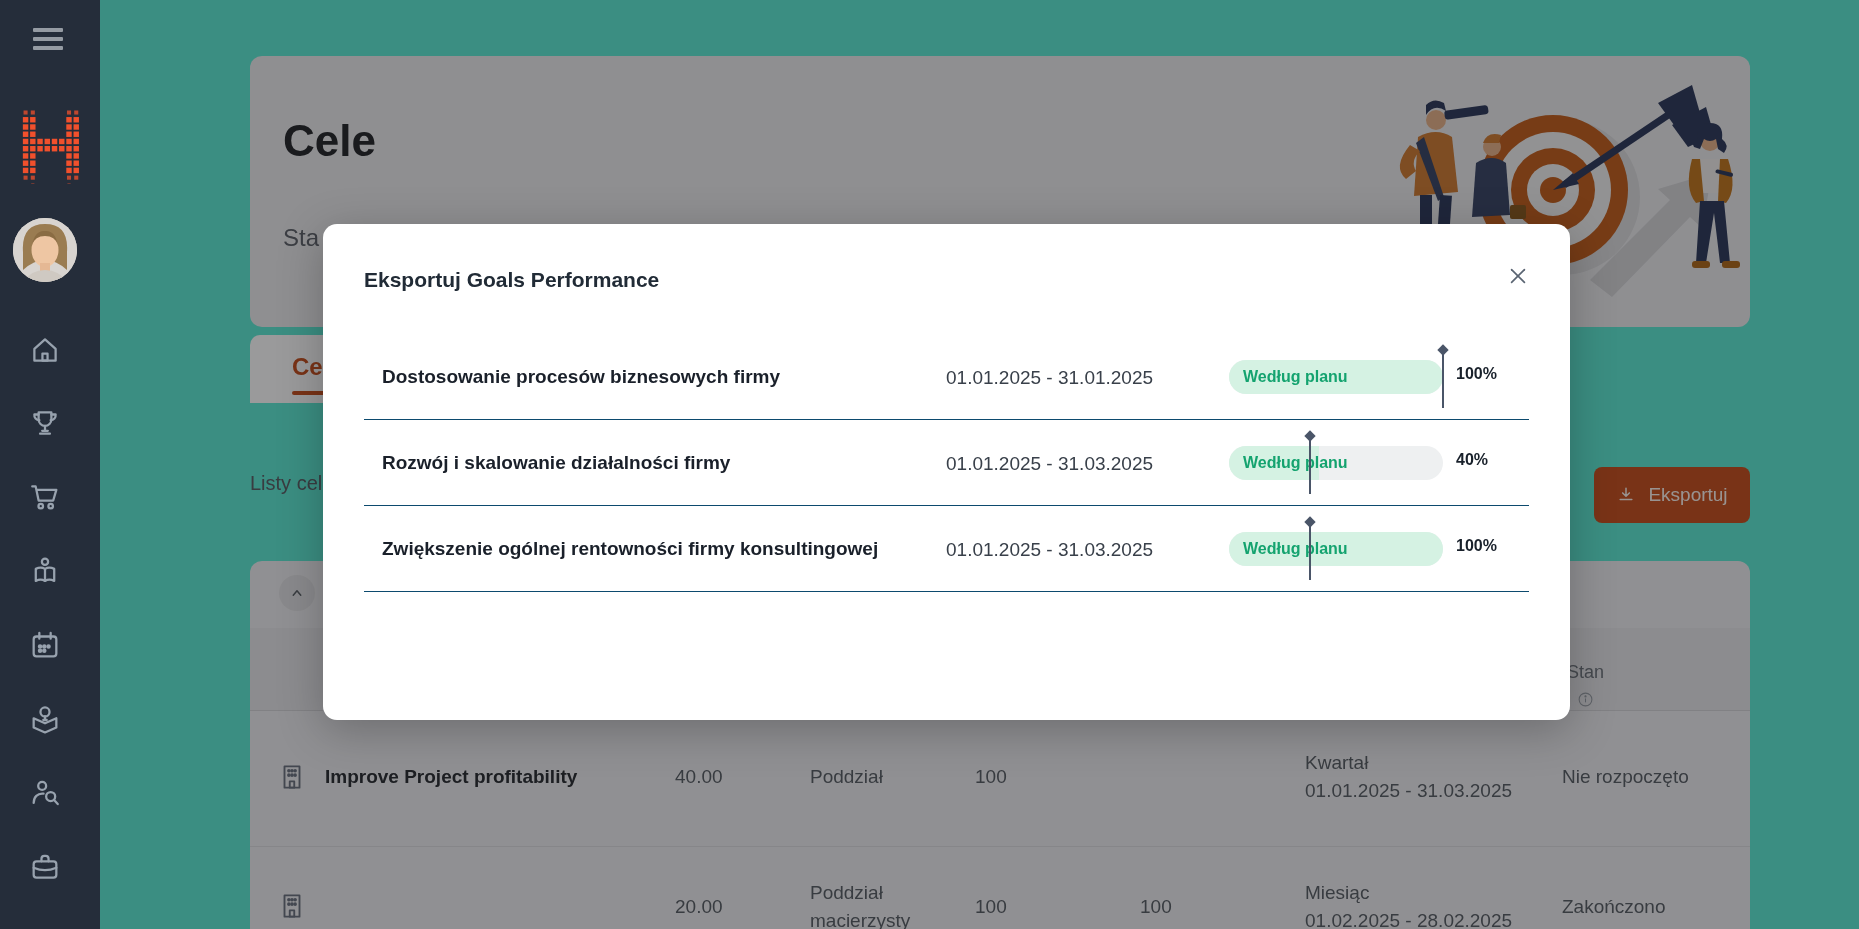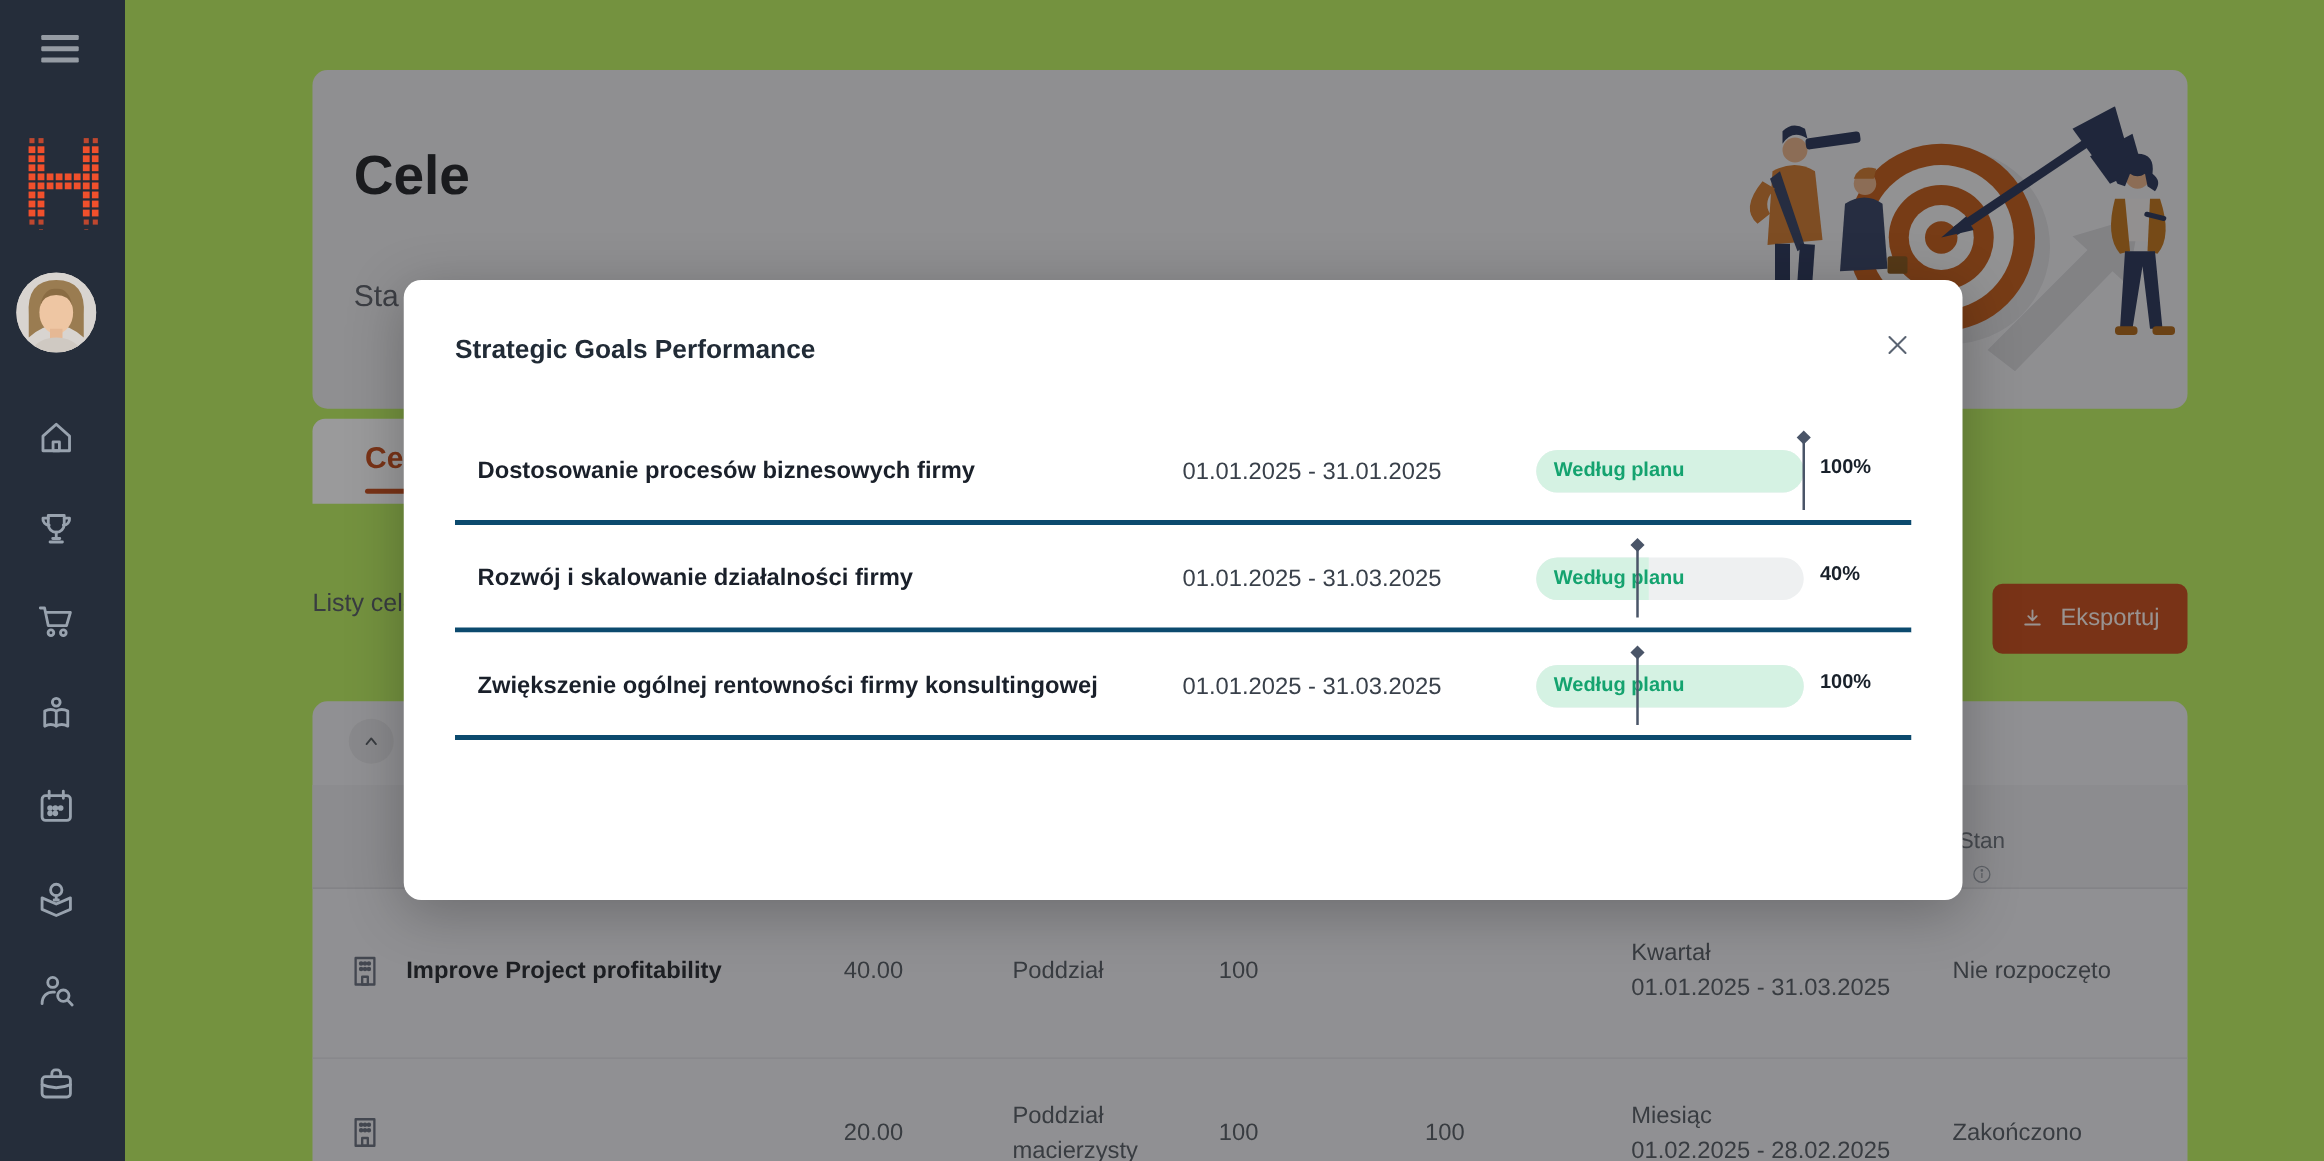--- a/index.html
+++ b/index.html
@@ -1,17 +1,17 @@
 <!DOCTYPE html>
 <html><head>
 <meta charset="utf-8">
 <style>
   html,body{margin:0;padding:0;background:#202020;}
   *{box-sizing:border-box;font-family:"Liberation Sans",sans-serif;}
-  .scene{position:relative;width:1859px;height:929px;overflow:hidden;background:#bef264;}
+  .scene{position:relative;width:1859px;height:929px;overflow:hidden;background:#5eead4;}
 
   
   .sidebar{position:absolute;left:0;top:0;width:100px;height:929px;background:#252d3a;z-index:30;}
   .hamburger{position:absolute;left:33px;top:28px;width:30px;cursor:pointer;}
   .hamburger span{display:block;height:4px;background:#959ba3;border-radius:1px;margin-bottom:5px;}
   .avatar{position:absolute;left:13px;top:218px;width:64px;height:64px;border-radius:50%;overflow:hidden;background:#d3cfca;}
   .side-ic{position:absolute;left:28px;width:34px;height:34px;color:#98a2ae;}
   .side-ic svg{width:34px;height:34px;stroke:#98a2ae;fill:none;stroke-width:1.6;stroke-linecap:round;stroke-linejoin:round;}
 
   
@@ -40,21 +40,21 @@
 
   
   .overlay{position:absolute;left:100px;top:0;width:1759px;height:929px;background:rgba(10,10,12,0.41);z-index:10;}
   .modal{position:absolute;left:323px;top:224px;width:1247px;height:496px;background:#ffffff;border-radius:14px;box-shadow:0 10px 45px rgba(0,0,0,.25);z-index:20;}
   .modal-title{position:absolute;left:41px;top:44px;font-size:21px;font-weight:bold;color:#212b36;}
   .modal-close{position:absolute;left:1176px;top:33px;width:38px;height:38px;display:flex;align-items:center;justify-content:center;cursor:pointer;}
   .modal-close svg{width:22px;height:22px;stroke:#5a6472;stroke-width:1.8;stroke-linecap:round;}
   .mtable{position:absolute;left:41px;top:110px;width:1165px;}
   .mhead{position:relative;height:83px;background:#f7f8f9;border-radius:8px 8px 0 0;border-bottom:1px solid #e6e8eb;}
   .mhead span{position:absolute;top:31px;font-size:17px;color:#68707c;}
-  .mrow{position:relative;height:86px;border-bottom:4px solid #0c4a6e;background:#fff;}
+  .mrow{position:relative;height:86px;border-bottom:1px solid #0c4a6e;background:#fff;}
   .goal-cell{position:absolute;left:18px;top:32px;font-size:19px;font-weight:600;color:#1a202a;white-space:nowrap;}
   .okres-cell{position:absolute;left:582px;top:33px;font-size:19px;color:#39404a;white-space:nowrap;}
   .prog{position:absolute;left:865px;top:26px;width:214px;height:34px;border-radius:17px;background:#eef0f1;}
   .prog-fill{position:absolute;left:0;top:0;height:34px;background:#d5f2e3;border-radius:17px 0 0 17px;}
   .prog-label{position:absolute;left:14px;top:8px;font-size:16px;font-weight:bold;color:#14a36f;white-space:nowrap;}
   .prog-marker{position:absolute;top:-14px;width:2px;height:62px;background:#4a5568;}
   .prog-marker::before{content:"";position:absolute;left:-3px;top:0;width:8px;height:8px;background:#4a5568;transform:rotate(45deg);}
   .pct-cell{position:absolute;left:1092px;top:31px;font-size:16px;font-weight:bold;color:#19212b;}
 </style>
 </head>
@@ -176,21 +176,21 @@
   <div class="bg-cell" style="left:810px;top:910px;">macierzysty</div>
   <div class="bg-cell" style="left:975px;top:896px;">100</div>
   <div class="bg-cell" style="left:1140px;top:896px;">100</div>
   <div class="bg-cell" style="left:1305px;top:882px;">Miesiąc</div>
   <div class="bg-cell" style="left:1305px;top:910px;">01.02.2025 - 28.02.2025</div>
   <div class="bg-cell" style="left:1562px;top:896px;">Zakończono</div>
 
   <div class="overlay"></div>
 
   <div class="modal">
-    <div class="modal-title">Strategic Goals Performance</div>
+    <div class="modal-title">Eksportuj Goals Performance</div>
     <div class="modal-close">
       <svg viewBox="0 0 24 24">
           <line x1="5" y1="5" x2="19" y2="19"></line>
           <line x1="19" y1="5" x2="5" y2="19"></line>
         </svg>
     </div>
 
     <div class="mtable">
 
       <div class="mrow">

